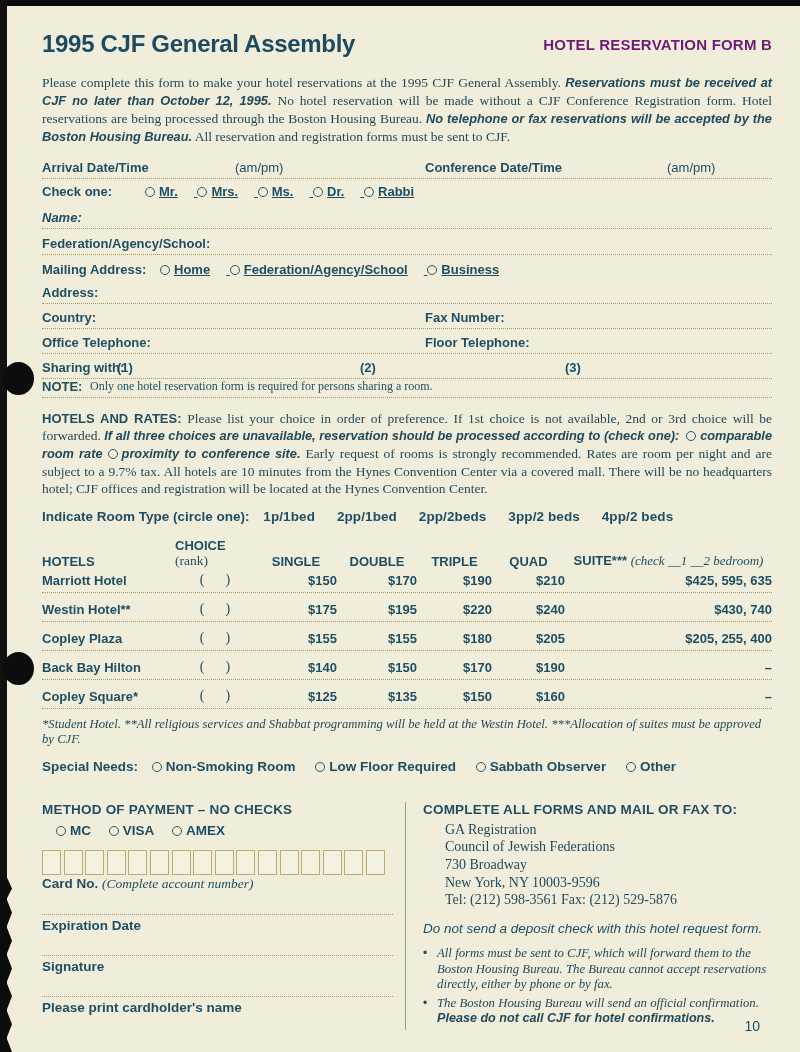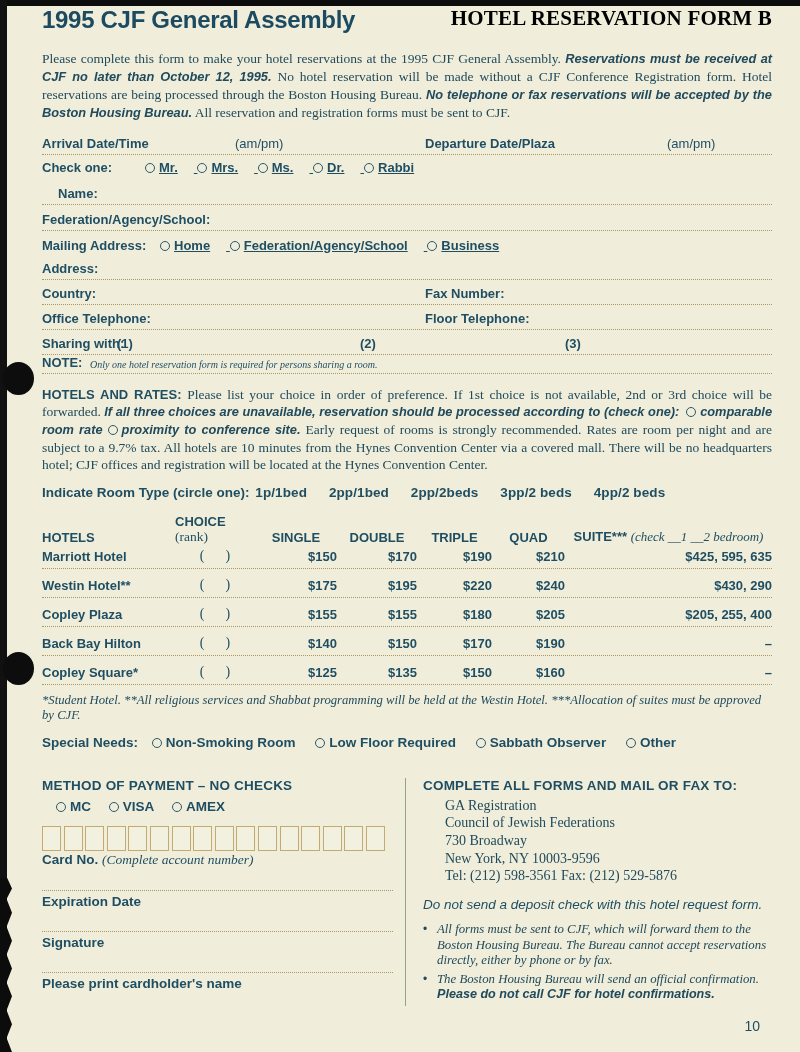--- a/index.html
+++ b/index.html
@@ -9,42 +9,42 @@
     position:relative; width:800px; height:1052px;
     background:#f0eedb; overflow:hidden; color:#1f4e63;
   }
   .edge-top { position:absolute; top:0; left:0; width:800px; height:6px; background:#0c0c0c; }
   .edge-left { position:absolute; top:0; left:0; width:7px; height:1052px; background:#111; }
   .edge-left-jag { position:absolute; top:878px; left:0; width:12px; height:174px; background:#0c0c0c; clip-path:polygon(0 0,60% 0,100% 6%,55% 12%,100% 20%,55% 28%,100% 36%,55% 44%,100% 52%,55% 60%,100% 68%,55% 76%,100% 84%,55% 92%,100% 100%,0 100%); }
   .punch-hole { position:absolute; left:3px; width:31px; height:33px; background:#0d0d0d; border-radius:50%; }
   .content { position:absolute; left:42px; top:6px; width:730px; }
 
   
-  .hdr { display:flex; justify-content:space-between; align-items:flex-start; }
+  .hdr { display:flex; justify-content:space-between; align-items:center; margin-top:24px; }
   .title { font-size:24px; font-weight:bold; color:#1c4a60; letter-spacing:-0.3px; }
-  .form-label { font-size:21px; font-weight:bold; color:#000000; letter-spacing:0.2px;font-family:Liberation Serif, serif; }
+  .form-label { font-size:15px; font-weight:bold; color:#701a75; letter-spacing:0.2px; }
   .intro { font-family:"Liberation Serif", serif; font-size:13.5px; line-height:1.32; margin-top:16px; text-align:justify; color:#214a5c; }
   .bi { font-family:"Liberation Sans", sans-serif; font-weight:bold; font-style:italic; font-size:12.8px; }
 
   
   .frows { margin-top:10px; font-size:13px; font-weight:600; }
   .frow { position:relative; height:23px; }
   .frow.rule { border-bottom:1px dotted #ab9a60; }
   .frow span.lbl { position:absolute; bottom:3px; white-space:nowrap; }
   .inline-opts { position:absolute; bottom:3px; white-space:nowrap;text-decoration:underline; }
   .radio { display:inline-block; width:10px; height:10px; border:1.4px solid #2a586c; border-radius:50%; vertical-align:-1px; margin-right:4px; }
   .opt { margin-right:16px; }
-  .note-it { font-family:"Liberation Serif", serif; font-style:italic; font-weight:normal; font-size:10px; }
+  .note-it { font-family:"Liberation Serif", serif; font-weight:normal; font-size:12px; }
 
   
   .hr-para { font-family:"Liberation Serif", serif; font-size:13.5px; line-height:1.3; margin-top:12px; text-align:justify; color:#214a5c; }
   .hr-head { font-family:"Liberation Sans", sans-serif; font-weight:bold; font-size:13px; color:#1f4e63; }
 
   .roomtype { margin-top:11px; font-size:13.5px; font-weight:bold; }
-  .roomtype .opts { font-weight:600; margin-left:2px; letter-spacing:0.1px; }
+  .roomtype .opts { font-weight:600; margin-left:10px; letter-spacing:0.1px; }
   .roomtype .opts span { margin-right:18px; }
 
   
   .tbl { margin-top:14px; width:730px; }
   .trow { display:grid; grid-template-columns:133px 80px 82px 80px 75px 73px 207px; align-items:end; height:26px; }
   .trow.body-row { border-bottom:1px dotted #ab9a60; height:29px; padding-bottom:4px; }
   .th { font-weight:bold; font-size:13px; }
   .c { text-align:center; }
   .rank-serif { font-family:Liberation Serif, serif; font-weight:normal; font-size:13.5px; }
   .suite-serif { font-family:"Liberation Serif", serif; font-weight:normal; font-style:italic; font-size:13px; }
@@ -96,35 +96,35 @@
       <div class="title">1995 CJF General Assembly</div>
       <div class="form-label">HOTEL RESERVATION FORM B</div>
     </div>
 
     <div class="intro"><span>Please complete this form to make your hotel reservations at the 1995 CJF General Assembly. </span><span class="bi">Reservations must be received at CJF no later than October 12, 1995.</span><span> No hotel reservation will be made without a CJF Conference Registration form. Hotel reservations are being processed through the Boston Housing Bureau. </span><span class="bi">No telephone or fax reservations will be accepted by the Boston Housing Bureau.</span><span> All reservation and registration forms must be sent to CJF.</span></div>
 
     <div class="frows">
       <div class="frow rule">
         <span class="lbl" style="left:0;">Arrival Date/Time</span>
         <span class="lbl" style="left:193px; font-weight:normal;">(am/pm)</span>
-        <span class="lbl" style="left:383px;">Departure Date/Plaza</span>
+        <span class="lbl" style="left:383px;">Conference Date/Time</span>
         <span class="lbl" style="left:625px; font-weight:normal;">(am/pm)</span>
       </div>
       <div class="frow">
         <span class="lbl" style="left:0;">Check one:</span>
         <span class="inline-opts" style="left:103px;">
           <span class="opt"><span class="radio"></span><span>Mr.</span></span>
           <span class="opt"><span class="radio"></span><span>Mrs.</span></span>
           <span class="opt"><span class="radio"></span><span>Ms.</span></span>
           <span class="opt"><span class="radio"></span><span>Dr.</span></span>
           <span class="opt"><span class="radio"></span><span>Rabbi</span></span>
         </span>
       </div>
       <div class="frow rule" style="height:27px;">
-        <span class="lbl" style="left:16px;">Name:</span>
+        <span class="lbl" style="left:0;font-style:italic;">Name:</span>
       </div>
       <div class="frow rule" style="height:26px;">
         <span class="lbl" style="left:0;">Federation/Agency/School:</span>
       </div>
       <div class="frow" style="height:25px;">
         <span class="lbl" style="left:0;">Mailing Address:</span>
         <span class="inline-opts" style="left:118px;">
           <span class="opt"><span class="radio"></span><span>Home</span></span>
           <span class="opt"><span class="radio"></span><span>Federation/Agency/School</span></span>
           <span class="opt"><span class="radio"></span><span>Business</span></span>
@@ -186,21 +186,21 @@
         <div class="price">$210</div>
         <div class="price">$425, 595, 635</div>
       </div>
       <div class="trow body-row">
         <div class="hotel-name">Westin Hotel**</div>
         <div class="choice-cell">(      )</div>
         <div class="price">$175</div>
         <div class="price">$195</div>
         <div class="price">$220</div>
         <div class="price">$240</div>
-        <div class="price">$430, 290</div>
+        <div class="price">$430, 740</div>
       </div>
       <div class="trow body-row">
         <div class="hotel-name">Copley Plaza</div>
         <div class="choice-cell">(      )</div>
         <div class="price">$155</div>
         <div class="price">$155</div>
         <div class="price">$180</div>
         <div class="price">$205</div>
         <div class="price">$205, 255, 400</div>
       </div>

